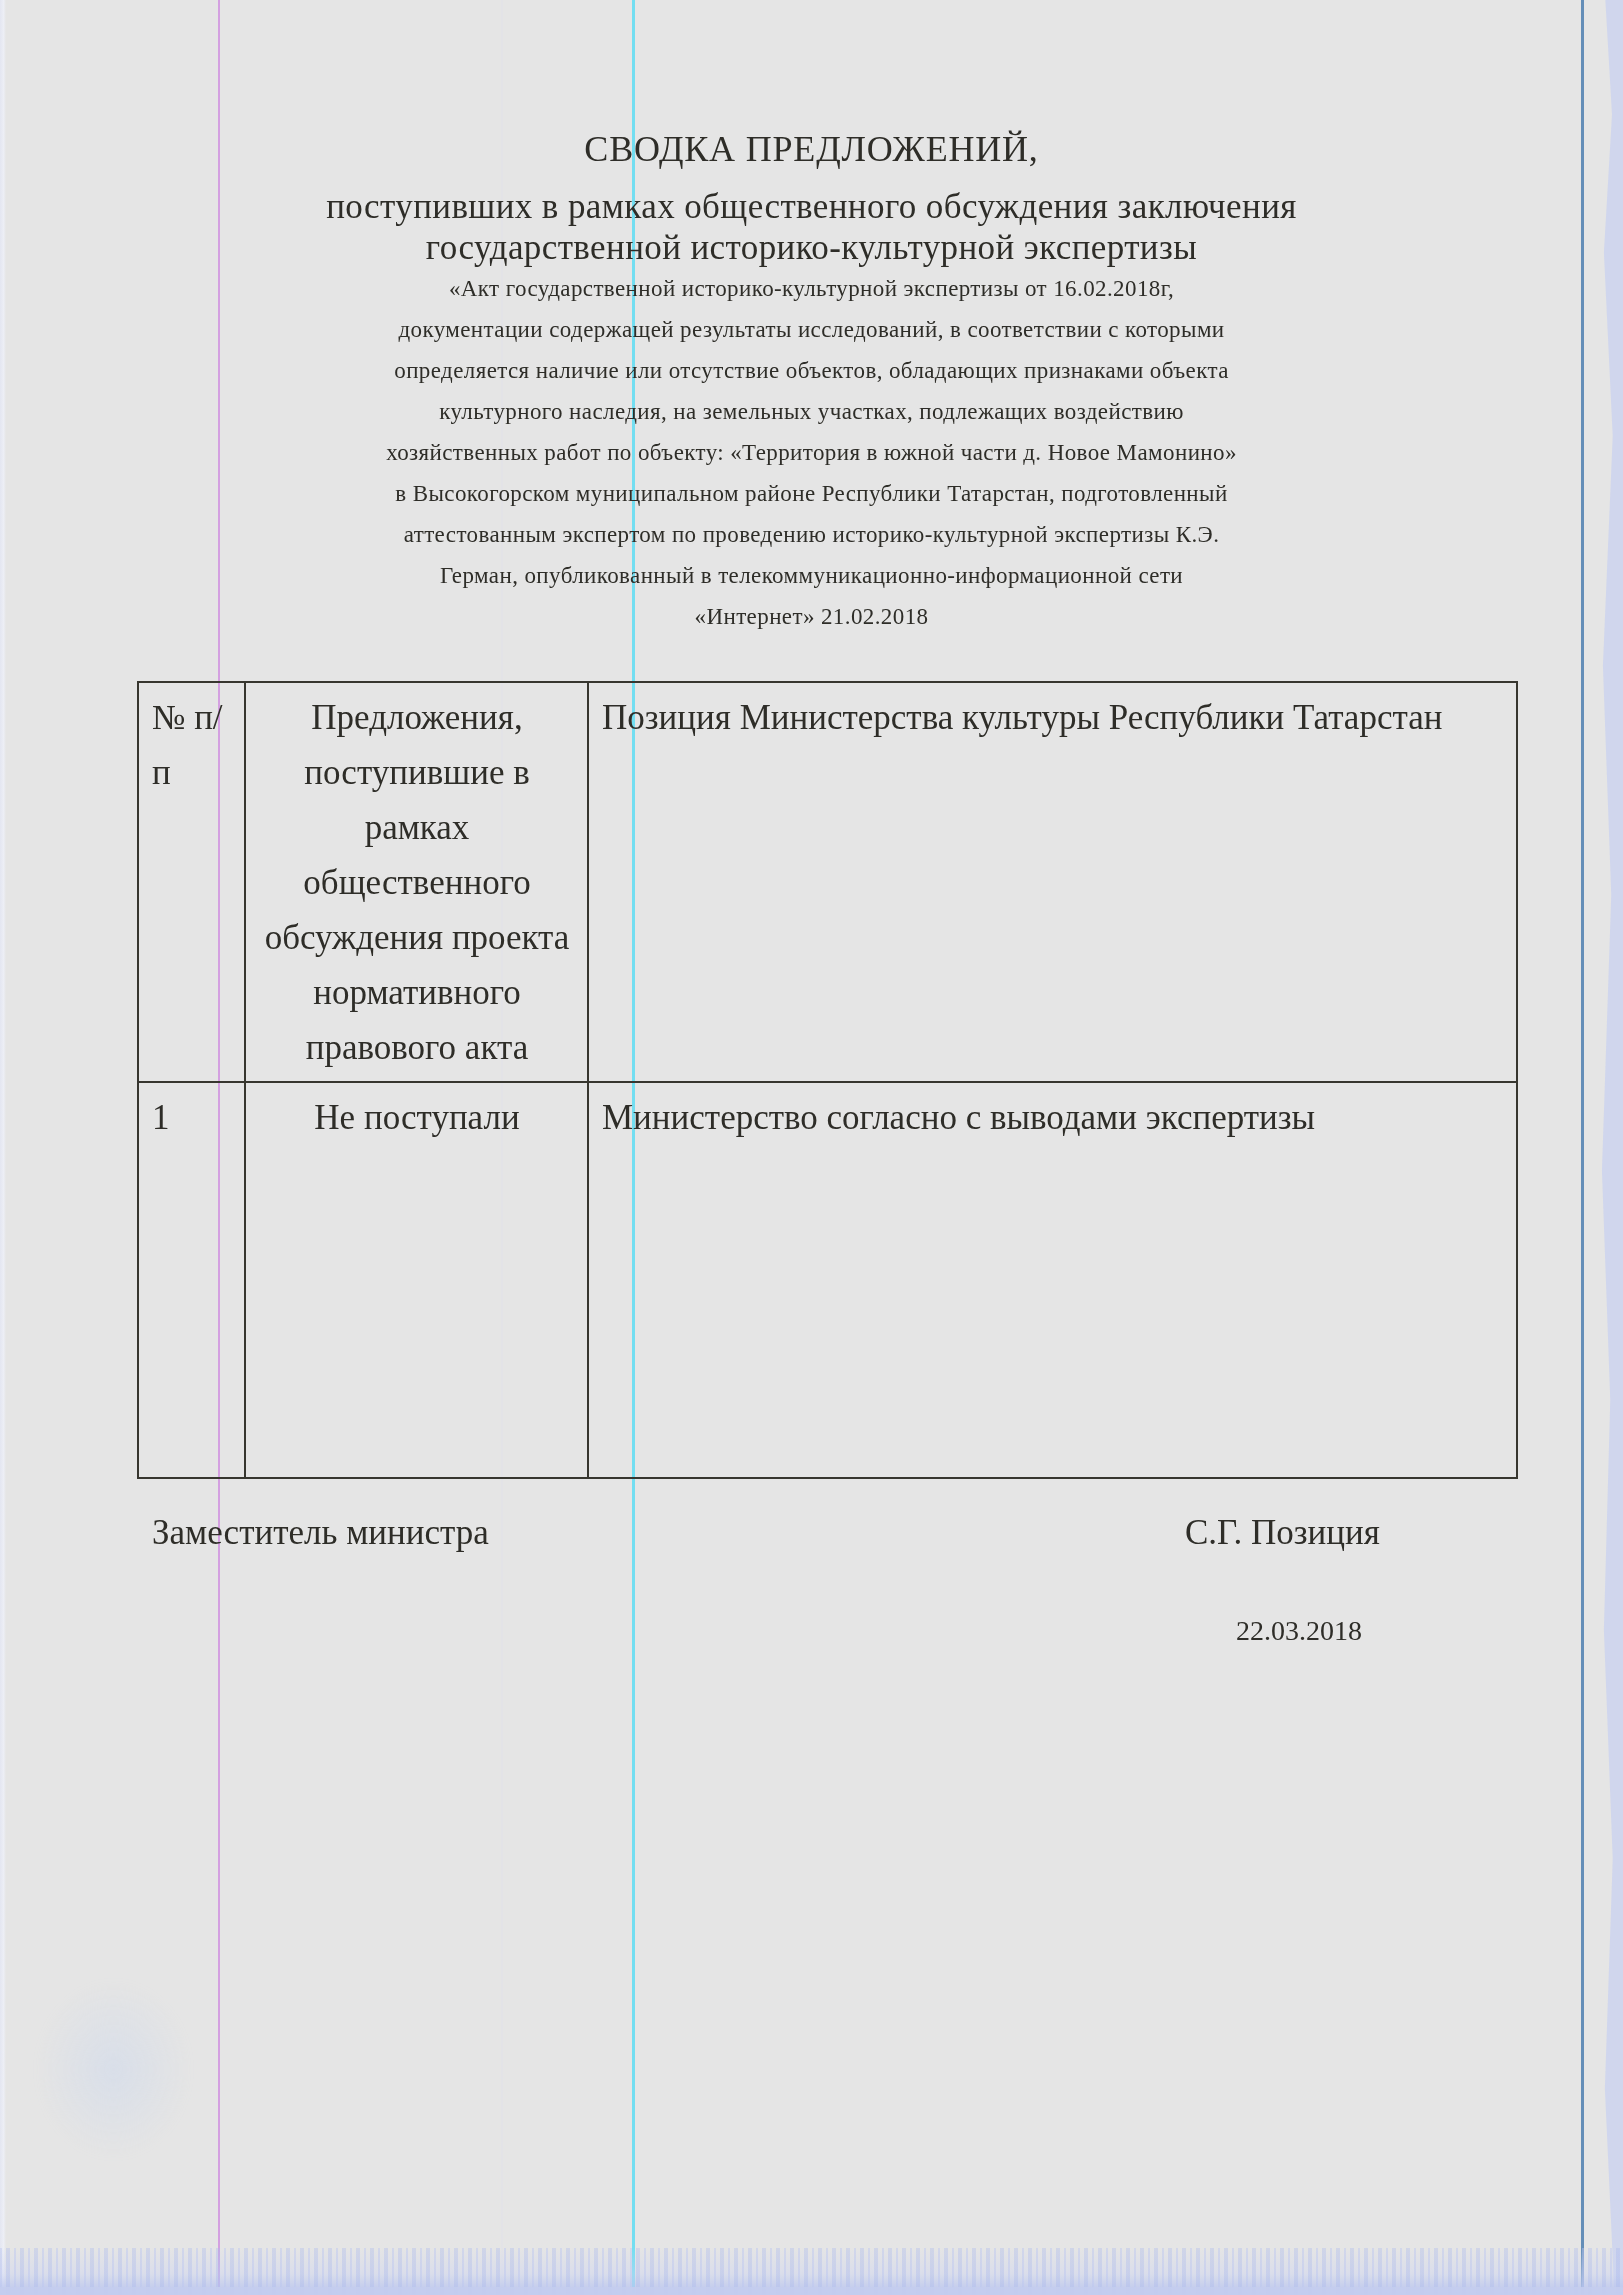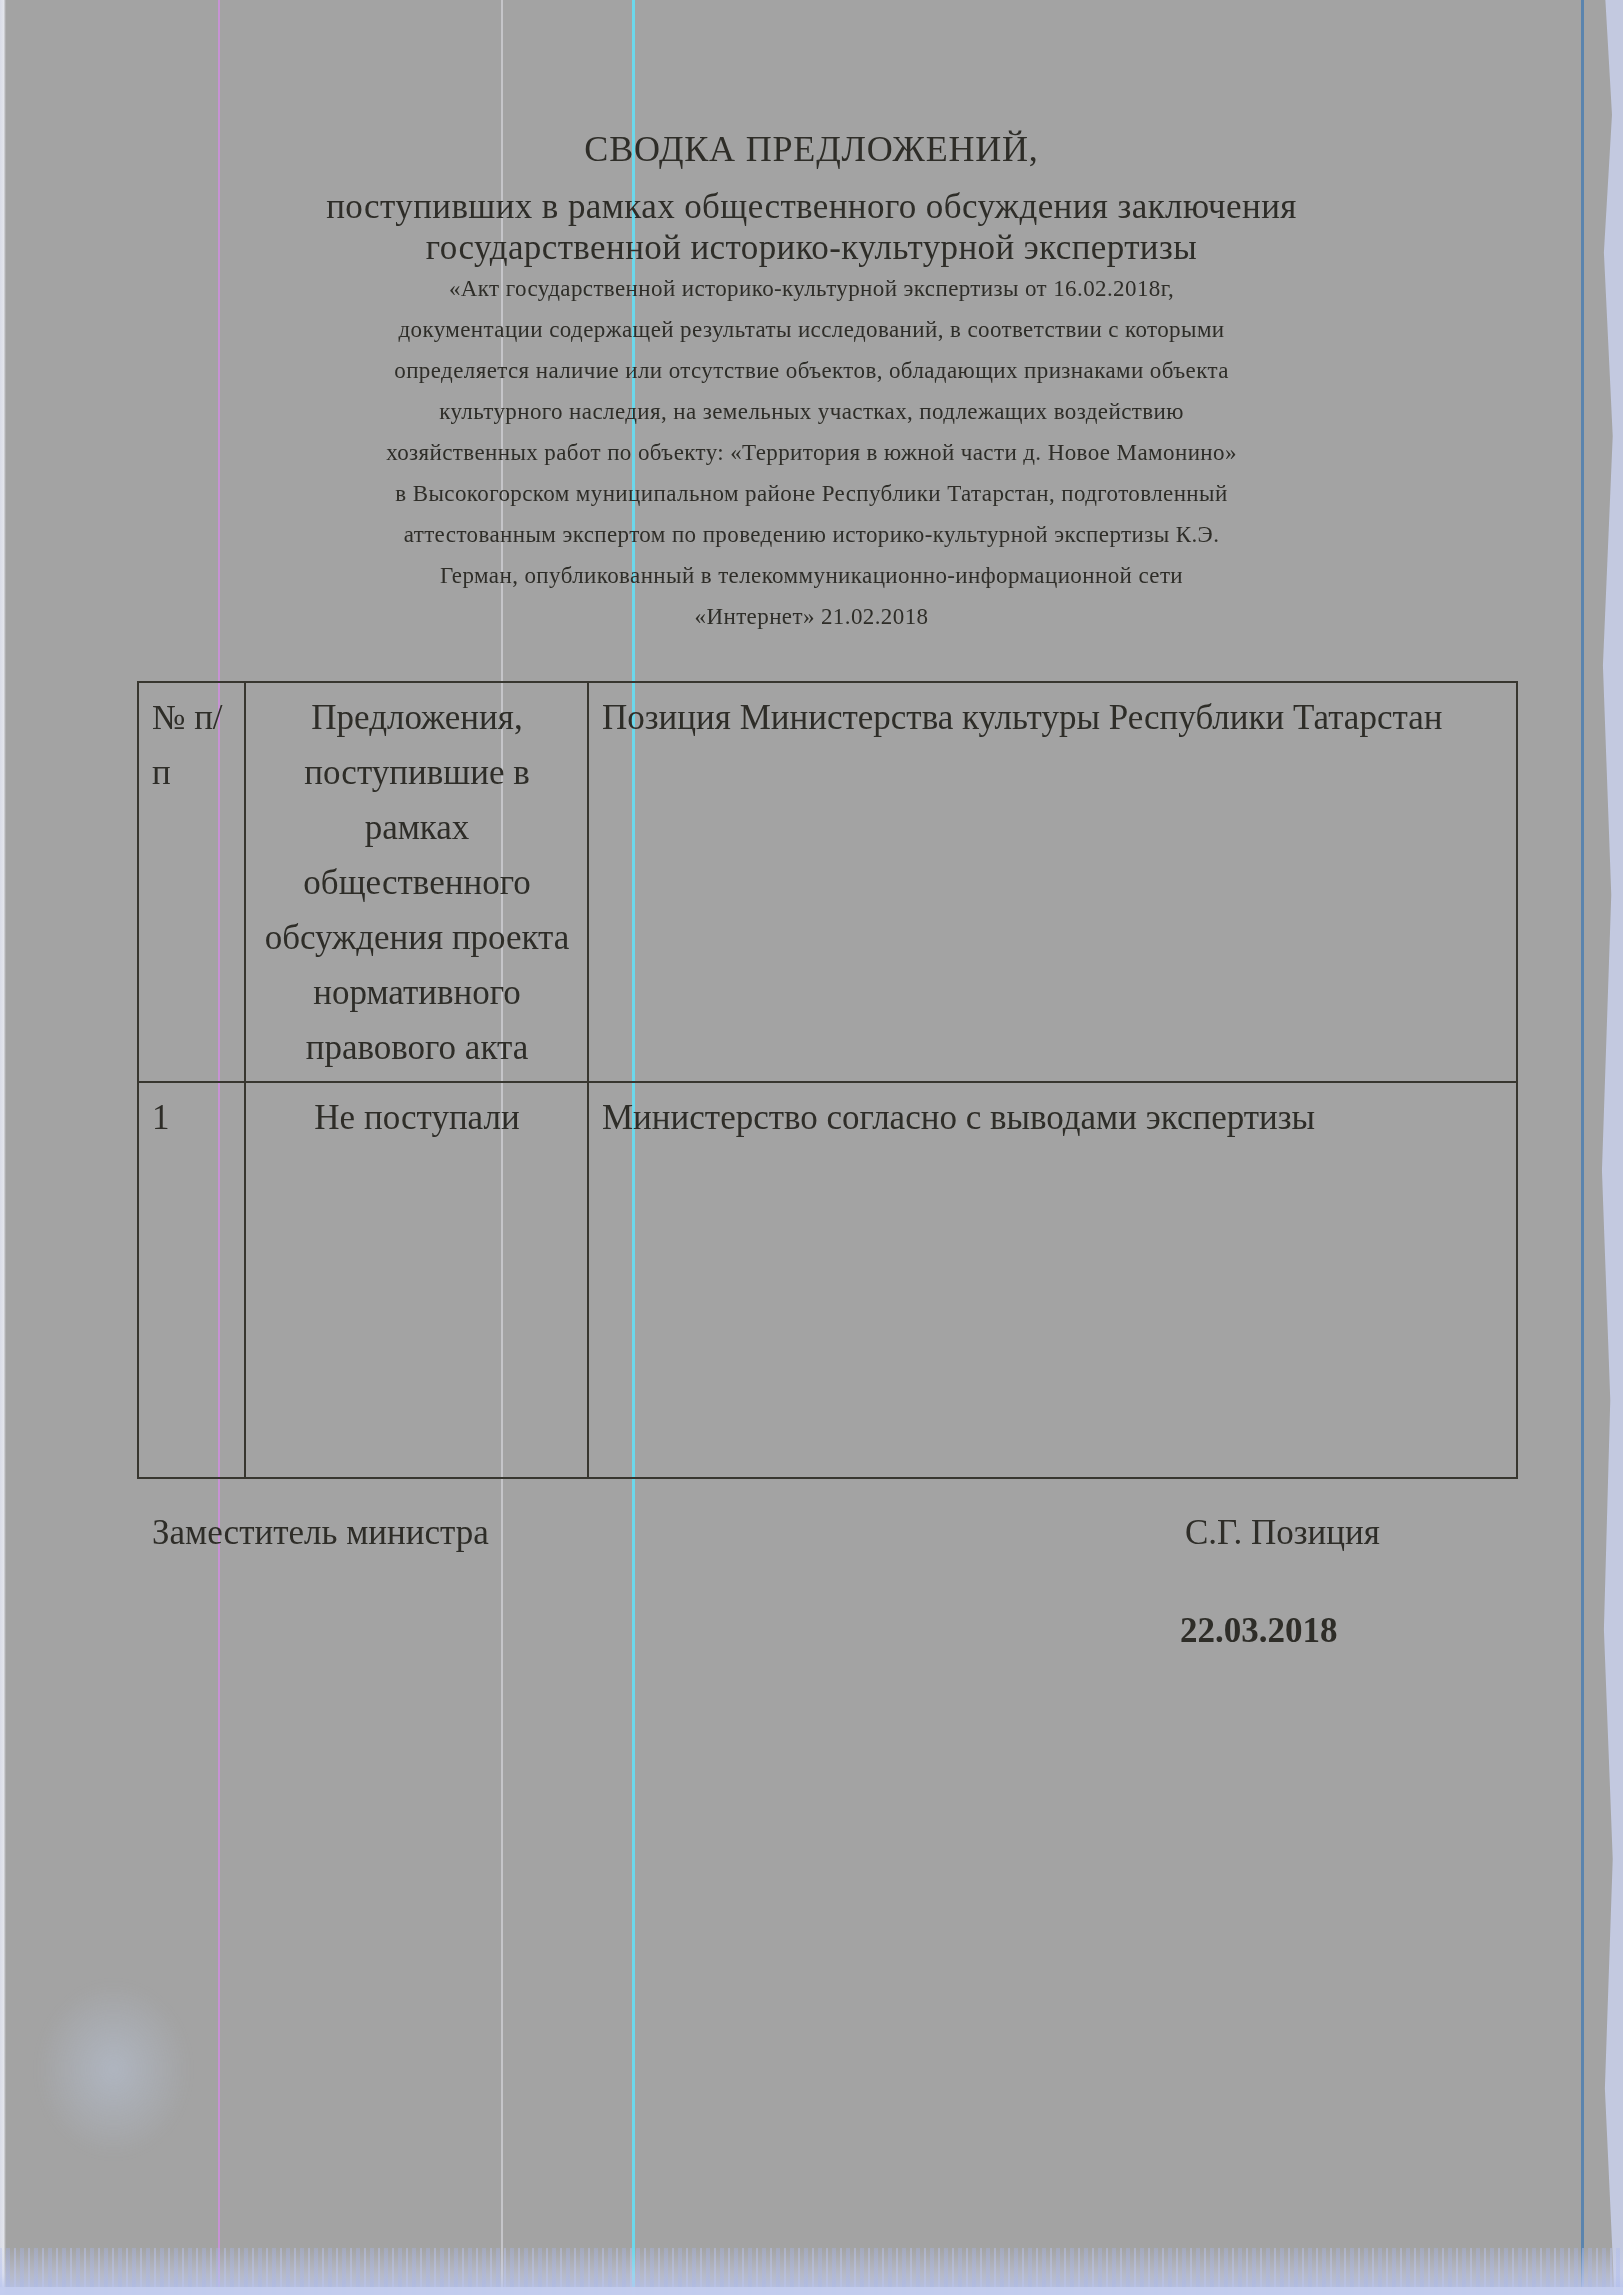--- a/index.html
+++ b/index.html
@@ -4,21 +4,21 @@
 <style>
   html, body {
     margin: 0;
     padding: 0;
     background: #ffffff;
   }
   #page {
     position: relative;
     width: 1623px;
     height: 2295px;
-    background: #a3a3a3;
+    background: #e5e5e5;
     overflow: hidden;
     font-family: "Liberation Serif", "DejaVu Serif", serif;
     color: #2e2d28;
   }
 
   
   .artifact { position: absolute; pointer-events: none; }
   .left-edge-strip {
     left: 0; top: 0; width: 5.7px; height: 100%;
     background: linear-gradient(90deg, #e3e6f3 0%, #eef0f8 60%, rgba(255,255,255,0) 100%);
@@ -116,22 +116,22 @@
   
   .sig-role {
     position: absolute; left: 152px; top: 1512px;
     font-size: 35px; line-height: 41px; text-align: center;
   }
   .sig-name {
     position: absolute; left: 1185px; top: 1512px;
     font-size: 35px; line-height: 41px;
   }
   .sig-date {
-    position: absolute; left: 1180px; top: 1610px;
-    font-size: 35px; line-height: 41px; font-weight: bold;
+    position: absolute; left: 1236px; top: 1610px;
+    font-size: 28px; line-height: 41px;
   }
 </style>
 </head>
 <body>
 
 <div id="page">
 
   <div class="artifact left-edge-strip"></div>
   <div class="artifact faint-grey-line"></div>
   <div class="artifact magenta-line"></div>

